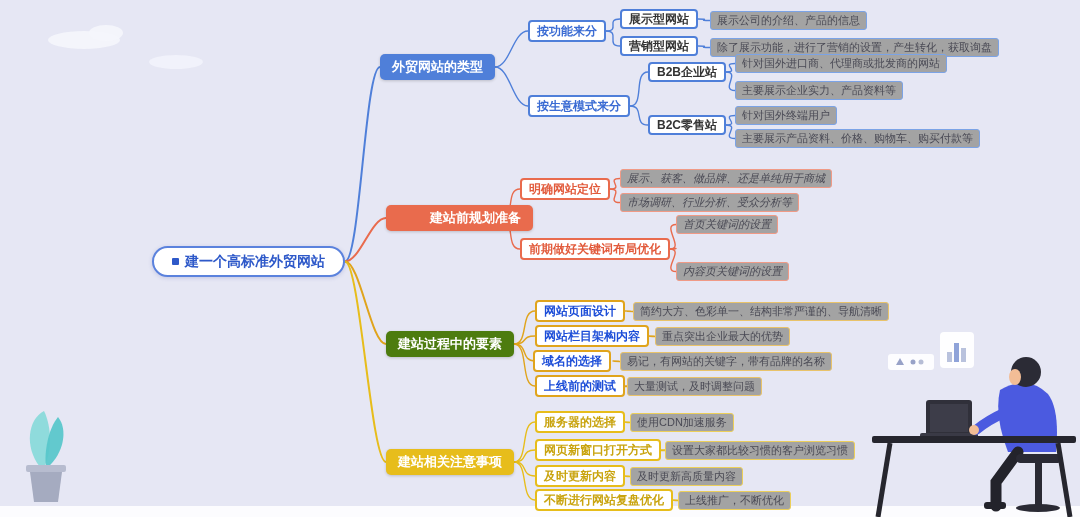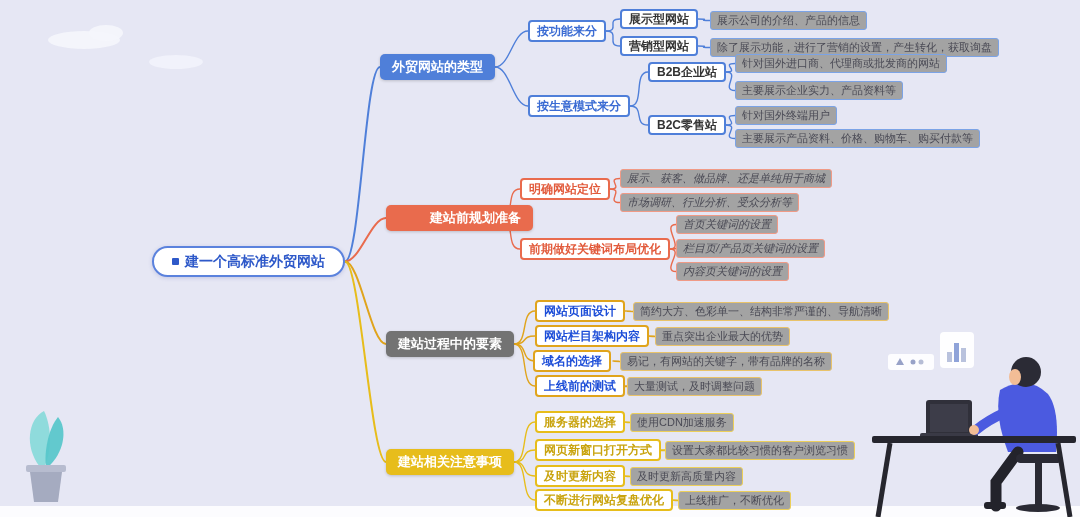--- a/index.html
+++ b/index.html
@@ -15,21 +15,21 @@
   .node { position:absolute; white-space:nowrap; z-index:3; line-height:1.2; }
 
   .root { left:152px; top:246px; background:#fff; border:2px solid #5b82dd; border-radius:16px;
     padding:5px 18px; font-size:14px; font-weight:bold; color:#2e59c9;
     display:flex; align-items:center; gap:6px; box-shadow:0 1px 4px rgba(60,70,160,.2); }
   .bullet { width:7px; height:7px; background:#2e59c9; border-radius:1px; display:inline-block; flex:0 0 auto; }
 
   .main { color:#fff; font-weight:bold; font-size:13px; padding:5px 12px; border-radius:5px;
     box-shadow:0 1px 3px rgba(0,0,0,.18); }
   .m1 { background:#4f7fd9; } .m2 { background:#e96b4d;padding-left:44px; }
-  .m3 { background:#737373; } .m4 { background:#e7bd1b; }
+  .m3 { background:#4d7c0f; } .m4 { background:#e7bd1b; }
 
   .l2 { background:#fff; font-weight:bold; font-size:12px; padding:2px 7px; border-radius:4px; border:2px solid; }
   .l2.c1 { border-color:#4f7fd9; color:#3a6bd3; }
   .l2.c2 { border-color:#e96b4d; color:#e25b3c; }
   .l2.c3 { border-color:#e0a41c; color:#1d4ed8; }
   .l2.c4 { border-color:#e7bd1b; color:#c9a40f; }
 
   .l3 { background:#ffffff; font-weight:bold; font-size:12px; color:#333; padding:1px 7px;
     border-radius:4px; border:2px solid #4f7fd9; }
 
@@ -159,21 +159,20 @@
   <div id="n1b2" class="node l3" style="left:648px;top:115px">B2C零售站</div>
   <div id="n1b2x" class="node leaf c1" style="left:735px;top:106px">针对国外终端用户</div>
   <div id="n1b2y" class="node leaf c1" style="left:735px;top:129px">主要展示产品资料、价格、购物车、购买付款等</div>
 
   <div id="n2" class="node main m2" style="left:386px;top:205px">建站前规划准备</div>
   <div id="n2a" class="node l2 c2" style="left:520px;top:178px">明确网站定位</div>
   <div id="n2a1" class="node leaf c2" style="left:620px;top:169px">展示、获客、做品牌、还是单纯用于商城</div>
   <div id="n2a2" class="node leaf c2" style="left:620px;top:193px">市场调研、行业分析、受众分析等</div>
   <div id="n2b" class="node l2 c2" style="left:520px;top:238px">前期做好关键词布局优化</div>
   <div id="n2b1" class="node leaf c2" style="left:676px;top:215px">首页关键词的设置</div>
-  <div id="n2b2" class="node leaf c2" style="left:676px;top:239px">栏目页/产品页关键词的设置</div>
   <div id="n2b3" class="node leaf c2" style="left:676px;top:262px">内容页关键词的设置</div>
 
   <div id="n3" class="node main m3" style="left:386px;top:331px">建站过程中的要素</div>
   <div id="n3a" class="node l2 c3" style="left:535px;top:300px">网站页面设计</div>
   <div id="n3a1" class="node leaf c3" style="left:633px;top:302px">简约大方、色彩单一、结构非常严谨的、导航清晰</div>
   <div id="n3b" class="node l2 c3" style="left:535px;top:325px">网站栏目架构内容</div>
   <div id="n3b1" class="node leaf c3" style="left:655px;top:327px">重点突出企业最大的优势</div>
   <div id="n3c" class="node l2 c3" style="left:533px;top:350px">域名的选择</div>
   <div id="n3c1" class="node leaf c3" style="left:620px;top:352px">易记，有网站的关键字，带有品牌的名称</div>
   <div id="n3d" class="node l2 c3" style="left:535px;top:375px">上线前的测试</div>

